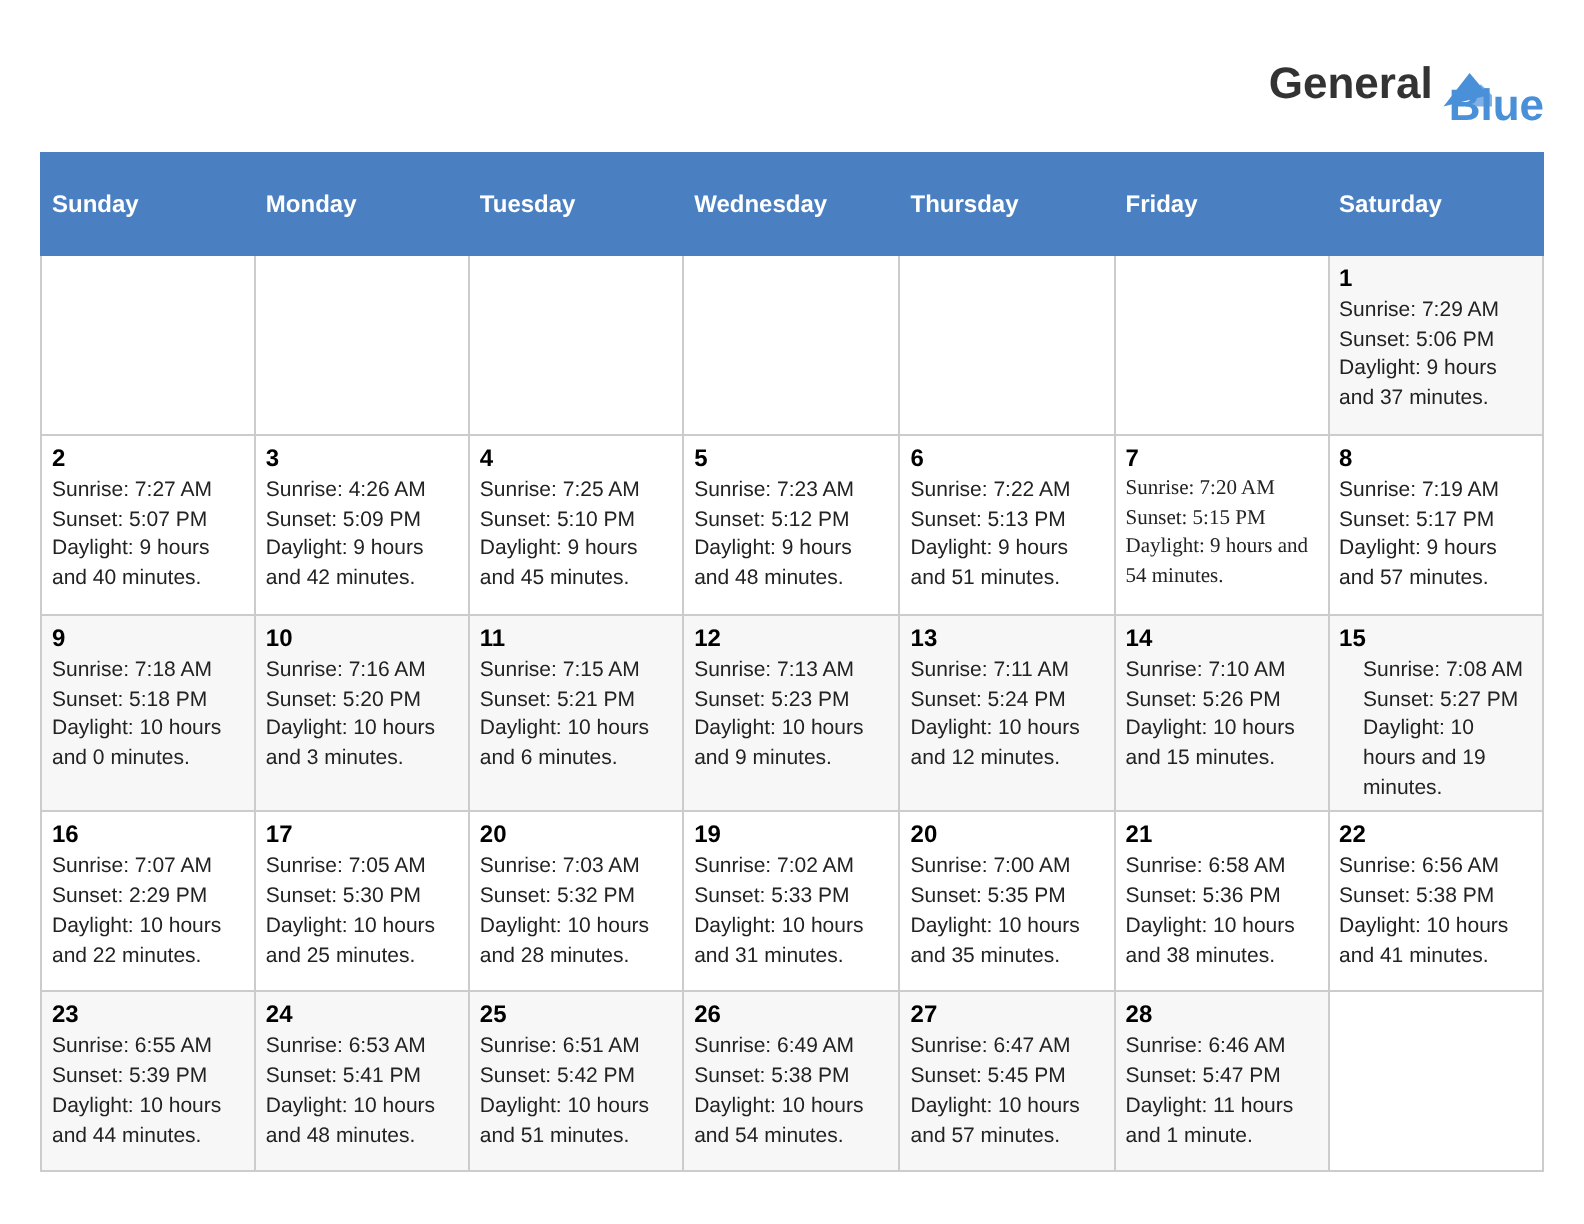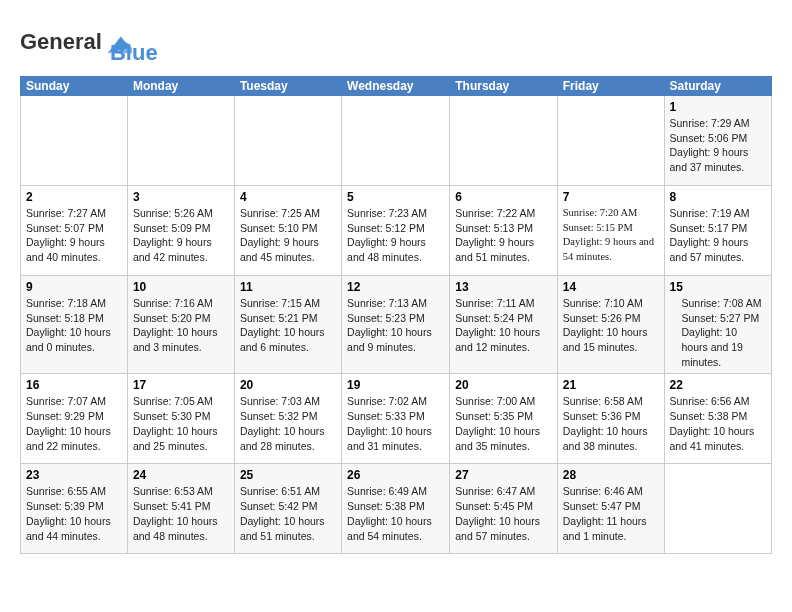--- a/index.html
+++ b/index.html
@@ -5,21 +5,21 @@
     * { box-sizing: border-box; margin: 0; padding: 0; }
     body {
       font-family: Arial, sans-serif;
       background: #fff;
       width: 792px;
       min-height: 612px;
       padding: 20px;
     }
     .header {
       display: flex;
-      justify-content: flex-start;
+      justify-content: flex-end;
       align-items: flex-start;
       margin-bottom: 10px;
     }
     .logo {
       display: flex;
       align-items: center;
     }
     .logo-general { color: #333; }
     .logo-icon {
       width: 28px;
@@ -40,21 +40,21 @@
     }
     table {
       width: 100%;
       border-collapse: collapse;
       font-size: 11px;
     }
     thead tr th {
       background-color: #4a7fc1;
       color: #fff;
       text-align: left;
-      padding: 2px 5px;
+      padding: 18px 5px;
       font-size: 12px;
       border: 1px solid #4a7fc1;
     }
     tbody tr td {
       border: 1px solid #ccc;
       vertical-align: top;
       padding: 4px 5px;
       width: 110px;
       min-height: 80px;
       height: 90px;
@@ -129,21 +129,21 @@
       </tr>
       <tr>
         <td>
           <div class="day-num">2</div>
           <div class="day-info" style="white-space: pre-wrap;">Sunrise: 7:27 AM
 Sunset: 5:07 PM
 Daylight: 9 hours and 40 minutes.</div>
         </td>
         <td>
           <div class="day-num">3</div>
-          <div class="day-info" style="white-space: pre-wrap;">Sunrise: 5:26 AM
+          <div class="day-info" style="white-space: pre-wrap;">Sunrise: 4:26 AM
 Sunset: 5:09 PM
 Daylight: 9 hours and 42 minutes.</div>
         </td>
         <td>
           <div class="day-num">4</div>
           <div class="day-info" style="white-space: pre-wrap;">Sunrise: 7:25 AM
 Sunset: 5:10 PM
 Daylight: 9 hours and 45 minutes.</div>
         </td>
         <td>
@@ -212,21 +212,21 @@
           <div class="day-num">15</div>
           <div class="day-info" style="white-space: pre-wrap; margin-left: 12px;">Sunrise: 7:08 AM
 Sunset: 5:27 PM
 Daylight: 10 hours and 19 minutes.</div>
         </td>
       </tr>
       <tr>
         <td>
           <div class="day-num">16</div>
           <div class="day-info" style="white-space: pre-wrap;">Sunrise: 7:07 AM
-Sunset: 9:29 PM
+Sunset: 2:29 PM
 Daylight: 10 hours and 22 minutes.</div>
         </td>
         <td>
           <div class="day-num">17</div>
           <div class="day-info" style="white-space: pre-wrap;">Sunrise: 7:05 AM
 Sunset: 5:30 PM
 Daylight: 10 hours and 25 minutes.</div>
         </td>
         <td>
           <div class="day-num">20</div>

